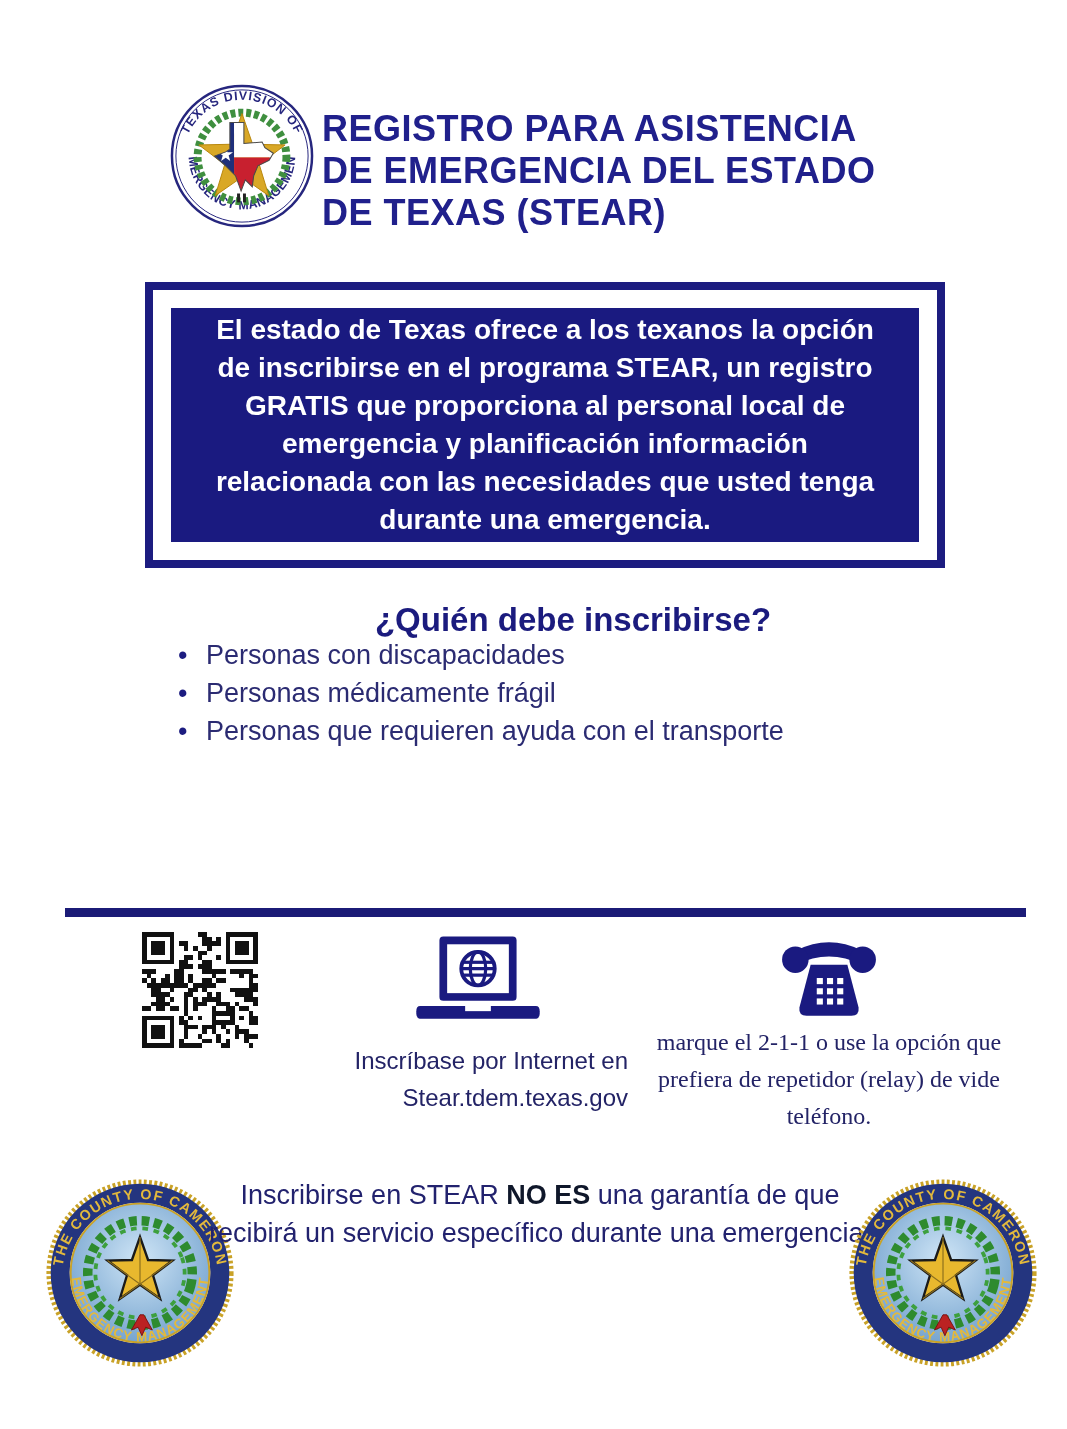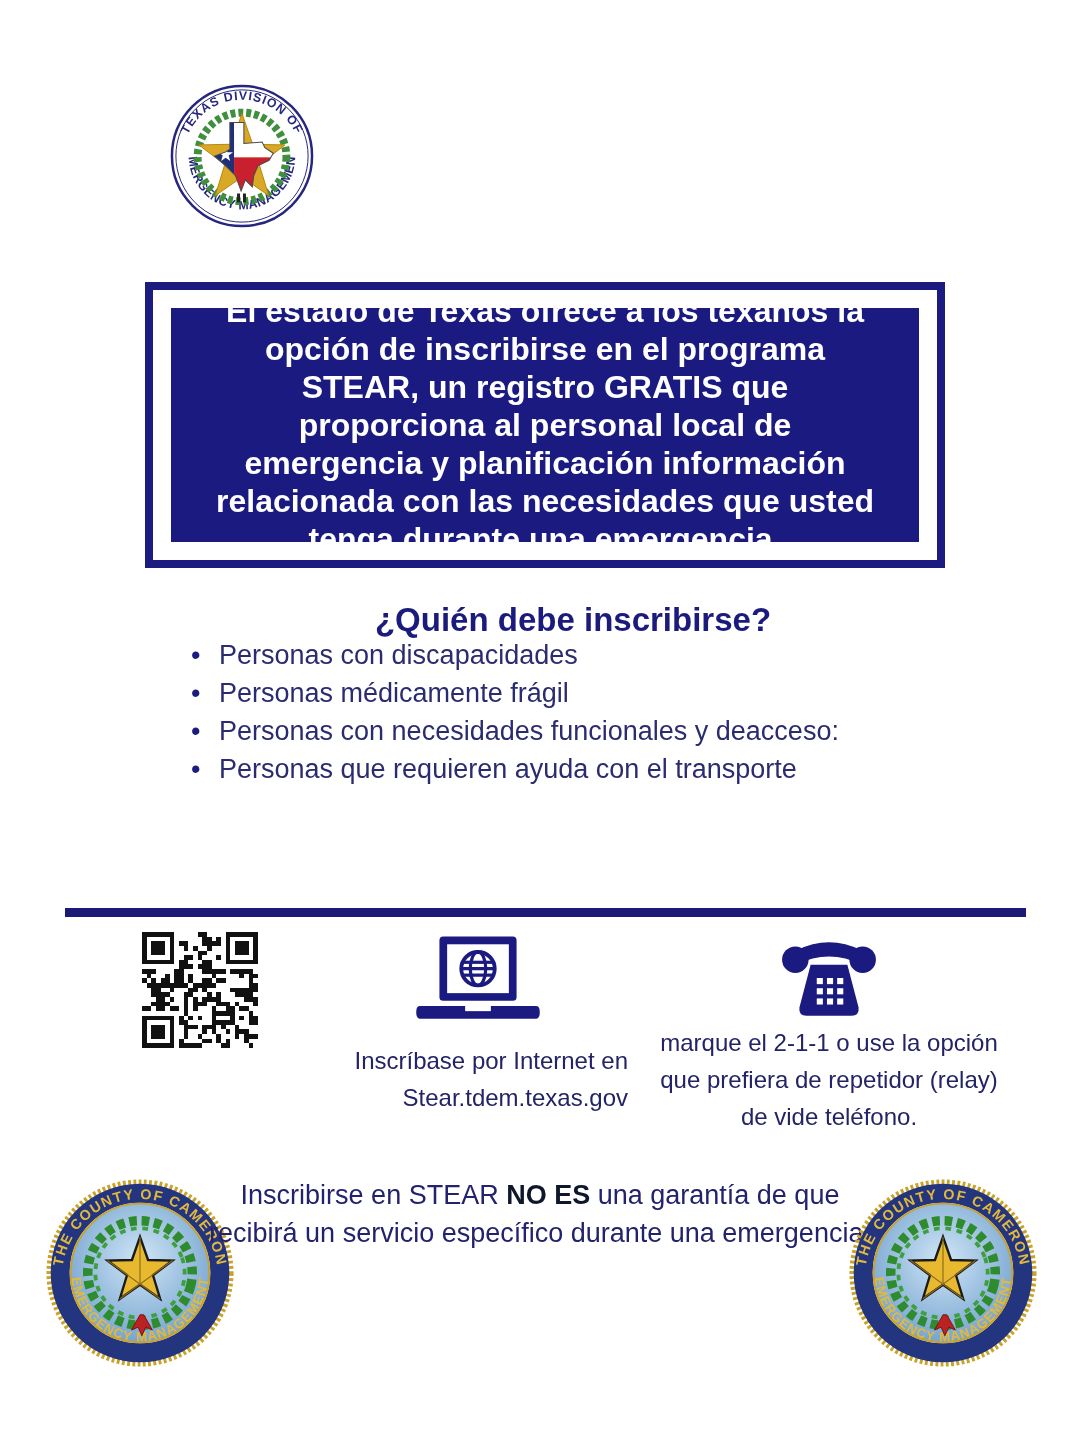--- a/index.html
+++ b/index.html
@@ -17,42 +17,42 @@
   
   .intro-outer{
     position:absolute;left:145px;top:282px;width:800px;height:286px;
     border:8px solid #1c1c80;background:#ffffff;box-sizing:border-box;padding:18px;
   }
   .intro-inner{
     width:100%;height:100%;background:#1a1a80;box-sizing:border-box;
     display:flex;align-items:center;justify-content:center;padding:10px 22px;
   }
   .intro-text{
-    color:#ffffff;font-size:32px;font-weight:bold;line-height:38px;text-align:center;margin:16px;
+    color:#ffffff;font-size:28px;font-weight:bold;line-height:38px;text-align:center;margin:16px;
   }
   
   .who-heading{
     position:absolute;left:90px;top:588px;width:940px;text-align:center;
     color:#1b1b7e;font-size:33px;font-weight:bold;margin:13px;
   }
-  .who-list{position:absolute;left:189px;top:636px;width:800px;
+  .who-list{position:absolute;left:176px;top:636px;width:800px;
     color:#2b2b72;font-size:27px;line-height:38px;}
   .who-list ul{list-style:none;margin:0;padding:0;}
   .li1{padding-left:30px;position:relative;}
   .li1::before{content:"•";position:absolute;left:2px;top:0;color:#1c1c80;font-size:27px;}
   .sub{margin-left:58px;}
   .li2{padding-left:32px;position:relative;}
   .li2::before{content:"○";position:absolute;left:0;top:1px;color:#2b2b72;font-size:19px;}
   
   .divider{position:absolute;left:65px;top:908px;width:961px;height:9px;background:#1b1b77;}
   
   .channel{position:absolute;text-align:center;color:#232366;font-size:24px;line-height:37px;}
   .ch-qr{left:70px;top:930px;width:260px;}
   .ch-web{left:328px;top:934px;width:300px;text-align:right;}
-  .ch-phone{left:648px;top:934px;width:362px;}
+  .ch-phone{left:648px;top:934px;width:362px;font-family:Liberation Serif, serif;}
   .ch-icon{display:flex;justify-content:center;align-items:flex-end;}
   .ch-qr .ch-icon{height:118px;margin-bottom:8px;}
   .ch-web .ch-icon{height:90px;margin-bottom:18px;}
   .ch-phone .ch-icon{height:86px;margin-bottom:4px;}
   
   .seal{position:absolute;width:190px;height:190px;}
   .seal-left{left:45px;top:1178px;}
   .seal-right{left:848px;top:1178px;}
   .disclaimer{
     position:absolute;left:195px;top:1176px;width:690px;text-align:center;
@@ -96,34 +96,38 @@
             <polygon points="0,-11 2.6,-3.5 10.5,-3.4 4.2,1.3 6.5,8.9 0,4.4 -6.5,8.9 -4.2,1.3 -10.5,-3.4 -2.6,-3.5" fill="#ffffff"></polygon>
           </g>
         </g>
         <path d="M32,0 L52,0 L52,30 L78,28 L82,36 L94,44 L88,54 L72,62 L66,76 L64,92 L54,82 L48,98 L40,76 L26,62 L10,48 L26,42 L32,38 Z" fill="none" stroke="#4a4a4a" stroke-width="1.5"></path>
       </g>
       <rect x="70" y="113" width="3" height="9" fill="#222222"></rect>
       <rect x="76" y="113" width="3" height="9" fill="#222222"></rect>
     </svg>
   </div>
 
+  <h1 class="title">
+    <div>REGISTRO PARA ASISTENCIA</div>
+    <div>DE EMERGENCIA DEL ESTADO</div>
+    <div>DE TEXAS (STEAR)</div>
+  </h1>
 
   <div class="intro-outer">
     <div class="intro-inner">
       <p class="intro-text">El estado de Texas ofrece a los texanos la opción de inscribirse en el programa STEAR, un registro GRATIS que proporciona al personal local de emergencia y planificación información relacionada con las necesidades que usted tenga durante una emergencia.</p>
     </div>
   </div>
 
   <h2 class="who-heading">¿Quién debe inscribirse?</h2>
 
   <div class="who-list">
     <ul>
       <li class="li1">Personas con discapacidades</li>
       <li class="li1">Personas médicamente frágil</li>
-      <li class="li1">Personas con necesidades funcionales y deacceso:</li>
       <li class="li1">Personas que requieren ayuda con el transporte</li>
     </ul>
   </div>
 
   <div class="divider"></div>
 
   <div class="channel ch-qr">
     <div class="ch-icon">
       <svg id="qr-svg" viewBox="0 0 25 25" width="116" height="116" shape-rendering="crispEdges">
           <rect x="12" y="0" width="1" height="1" fill="#111"></rect>

